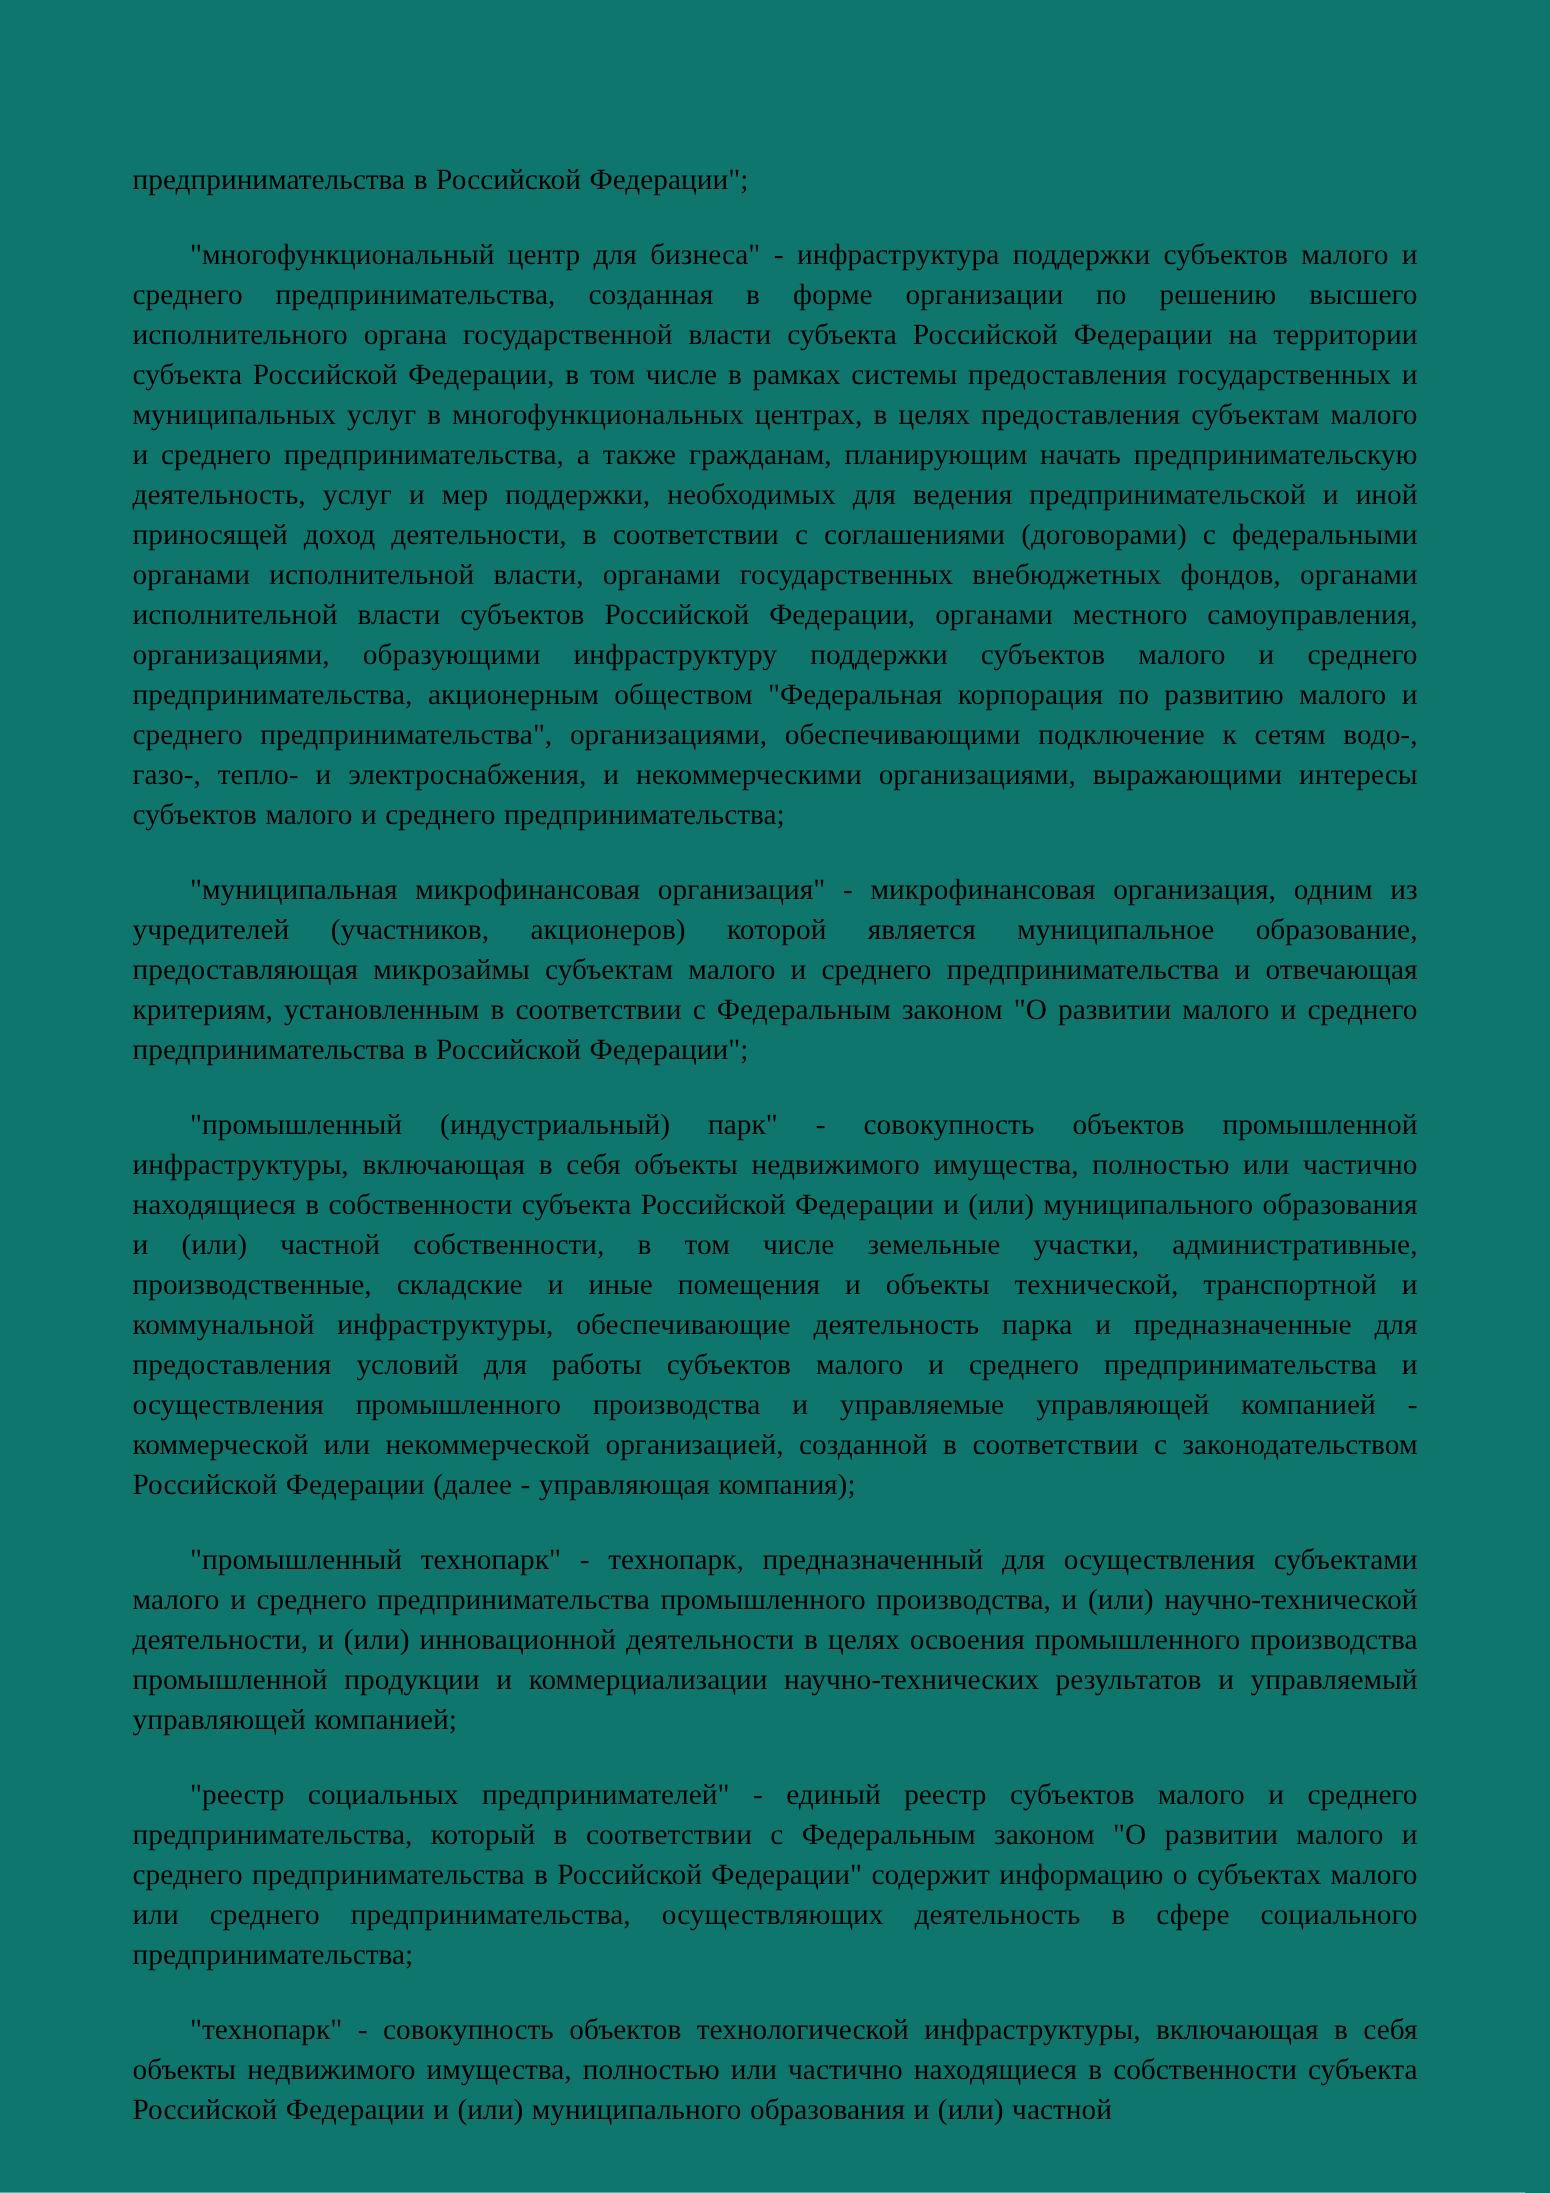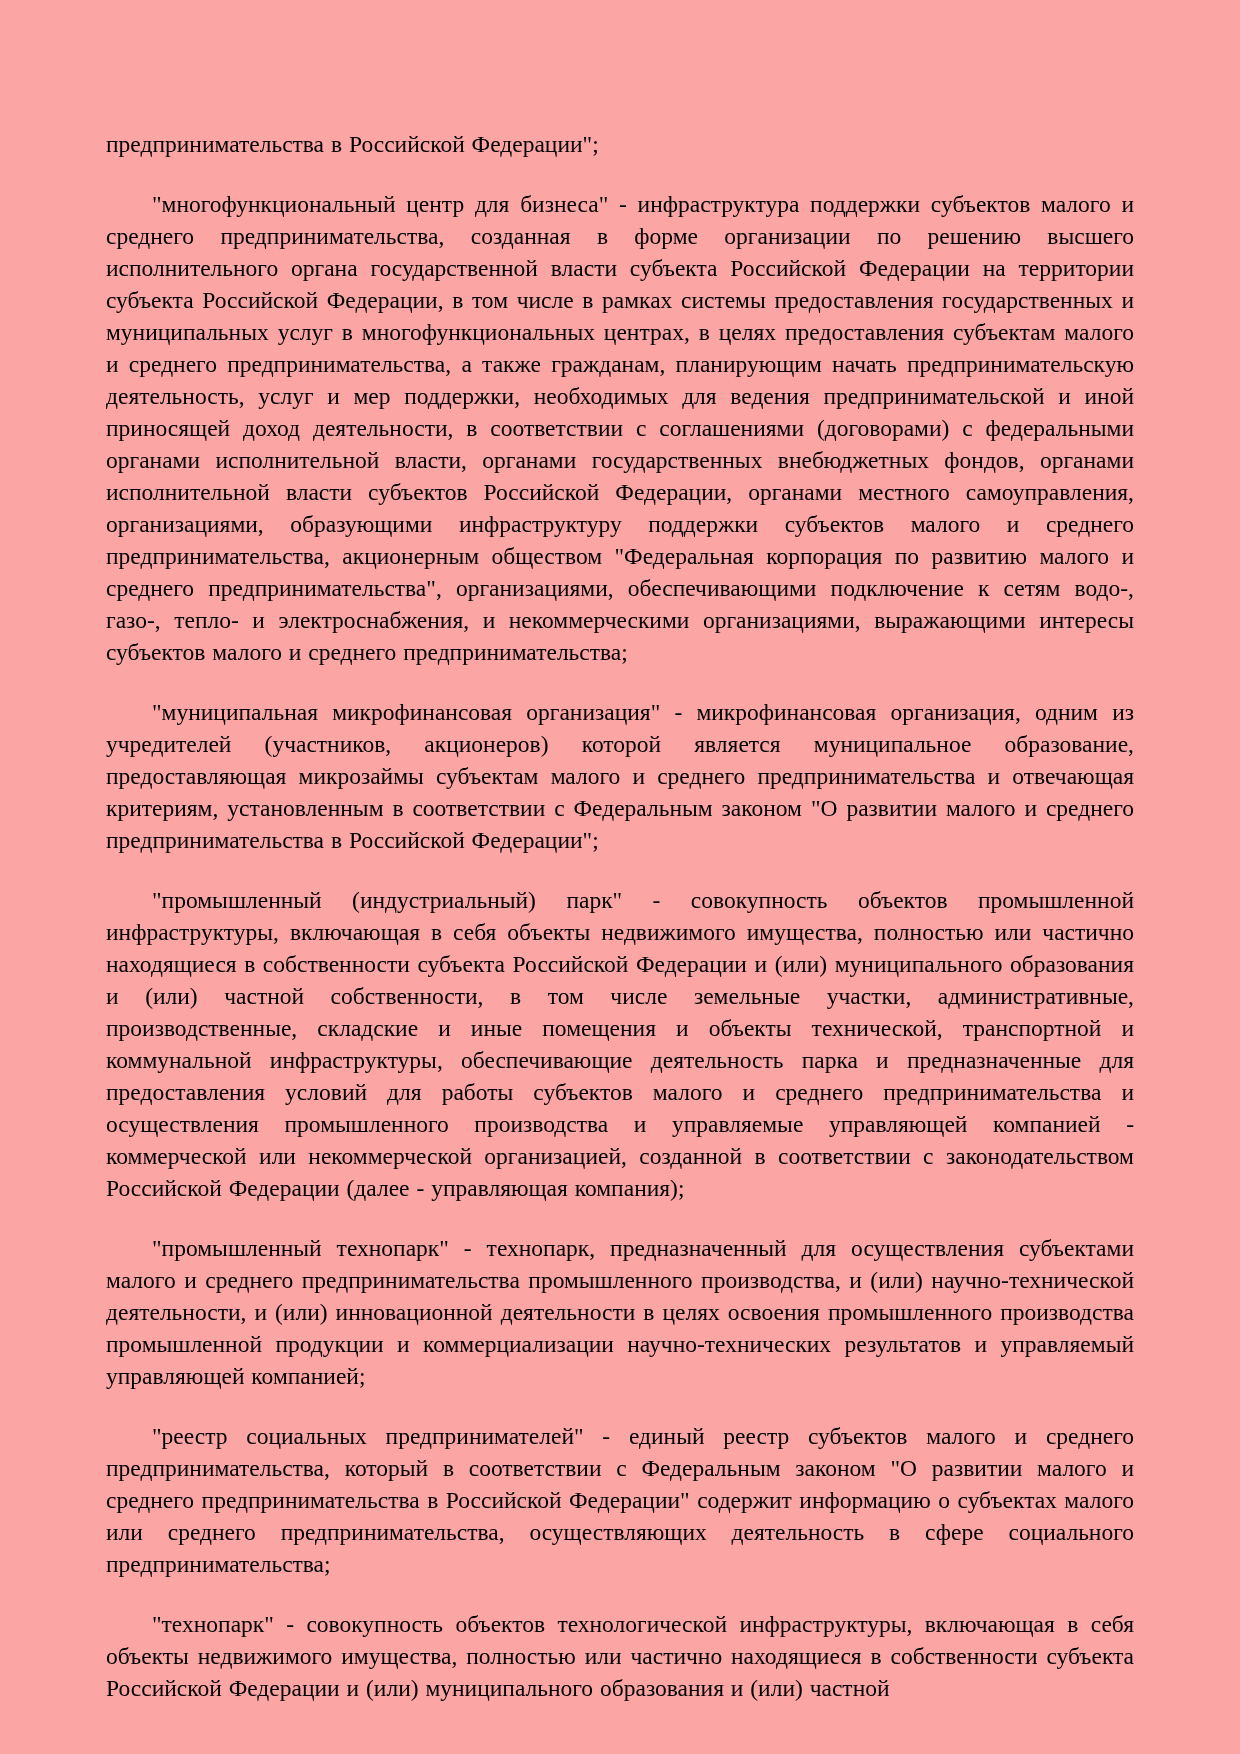--- a/index.html
+++ b/index.html
@@ -12,21 +12,21 @@
     height: 1754px;
     overflow: hidden;
     font-family: "Liberation Serif", "DejaVu Serif", serif;
     color: #000000;
   }
   .page {
     box-sizing: border-box;
     width: 1240px;
     height: 1754px;
     padding: 128px 106px 40px 106px;
-    background: #fca5a5;
+    background: #0f766e;
   }
   .doc p {
     margin: 0 0 28px 0;
     font-size: 23.5px;
     line-height: 32px;
     text-align: justify;
     text-align-last: left;
     text-indent: 46px;
     word-spacing: 1px;
   }

